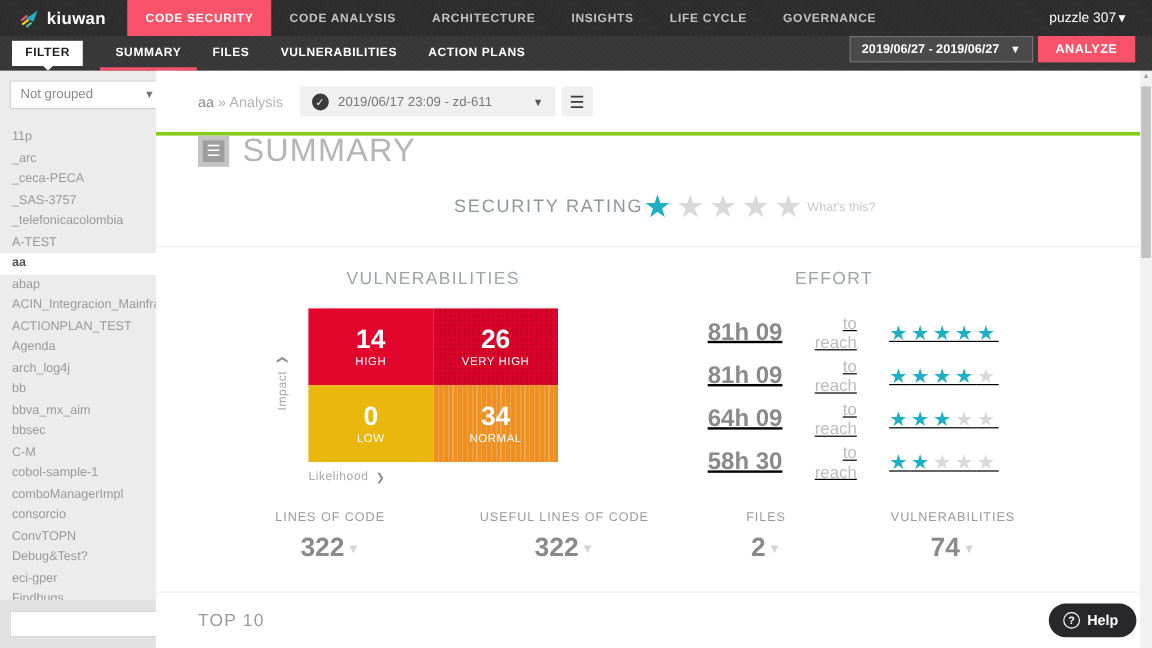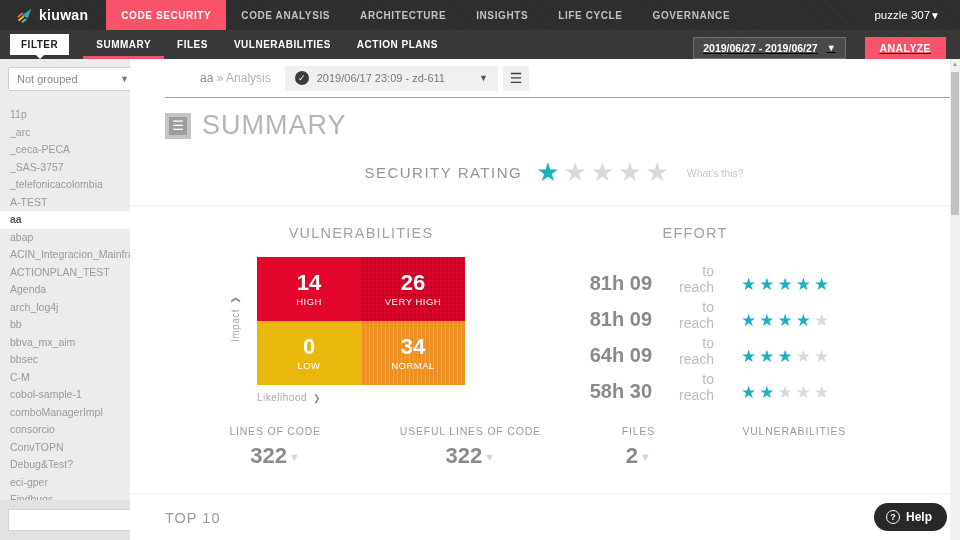--- a/index.html
+++ b/index.html
@@ -27,21 +27,21 @@
     background-image:repeating-linear-gradient(45deg, rgba(255,255,255,.025) 0 1px, transparent 1px 3px);
     display:flex; align-items:stretch; }
   .filter-btn { position:relative; align-self:center; margin-left:10px; background:#fff;
     color:#222; font-size:10px; font-weight:bold; letter-spacing:.5px; padding:5px 11px; cursor:pointer; }
   .filter-btn:after { content:""; position:absolute; left:50%; bottom:-4px; margin-left:-4px;
     border-left:4px solid transparent; border-right:4px solid transparent; border-top:4px solid #fff; }
   .subtabs { display:flex; align-items:stretch; margin-left:14px; }
   .subtab { display:flex; align-items:center; padding:0 13px; color:#fff; font-size:10px;
     font-weight:bold; letter-spacing:.5px; cursor:pointer; }
   .subtab.active { box-shadow:inset 0 -3px 0 #f4516c; }
-  .subbar-right { margin-left:auto; display:flex; align-items:flex-end; gap:19px; padding-right:14px;text-decoration:underline; }
+  .subbar-right { margin-left:auto; display:flex; align-items:flex-start; gap:4px; padding-right:14px; }
   .date-select { background:#4a4a4a; border:1px solid #6f6f6f; color:#fff; font-size:10.5px;
     font-weight:bold; padding:4px 9px; display:flex; align-items:center; gap:9px; cursor:pointer; }
   .date-select .chev { font-size:9px; }
   .analyze-btn { background:#f9536b; color:#fff; font-size:10.5px; font-weight:bold;
     letter-spacing:.4px; padding:5px 15px; cursor:pointer; border:none; }
 
   
   .sidebar { position:absolute; left:0; top:59px; width:146px; height:481px;
     background:#ececec; }
   .group-select { margin:8px; height:24px; background:#fff; border:1px solid #cfcfcf;
@@ -59,41 +59,41 @@
     display:flex; align-items:center; }
   .side-search input { flex:1; border:none; outline:none; height:100%; padding:0 5px;
     font-size:11px; background:transparent; }
   .side-search svg { margin-right:4px; }
   .collapse-handle { position:absolute; left:130px; top:283px; width:13px; height:30px;
     background:#f3f3f3; border-radius:0 3px 3px 0; display:flex; align-items:center;
     justify-content:center; color:#9aa0a6; font-size:10px; cursor:pointer; }
 
   
   .main { position:absolute; left:130px; top:59px; width:820px; height:481px; background:#fff; }
-  .crumbrow { position:absolute; top:0; left:0; right:0; height:39px;
-    border-bottom:1px solid #84cc16; display:flex; align-items:center; padding-left:35px;margin-left:35px; }
+  .crumbrow { position:absolute; top:0; left:0; right:0; height:54px;
+    border-bottom:3px solid #84cc16; display:flex; align-items:center; padding-left:35px; }
   .crumb { font-size:12px; color:#8a8a8a; }
   .crumb .sep, .crumb .section { color:#b3b3b3; }
   .analysis-select { margin-left:14px; background:#f0f0f0; height:25px; display:flex;
     align-items:center; gap:8px; padding:0 10px; font-size:11px; color:#777; cursor:pointer; }
   .check-badge { width:14px; height:14px; border-radius:50%; background:#3c3c3c; color:#fff;
     font-size:9px; display:flex; align-items:center; justify-content:center; }
   .analysis-select .chev { font-size:9px; color:#555; margin-left:26px; }
   .menu-btn { margin-left:5px; background:#f0f0f0; width:26px; height:25px; display:flex;
     align-items:center; justify-content:center; color:#3c3c3c; font-size:14px; cursor:pointer; }
 
   .titlerow { position:absolute; top:51px; left:35px; display:flex; align-items:center; gap:11px; }
   .title-icon { width:26px; height:26px; background:#c4c4c4; display:flex; align-items:center;
     justify-content:center; }
   .title-icon .inner { width:18px; height:18px; background:#9d9d9d; color:#fff; font-size:13px;
     line-height:18px; text-align:center; }
   .page-title { font-size:27px; color:#b5b5b5; letter-spacing:1px; font-weight:normal; }
 
   .ratingrow { position:absolute; top:98px; left:0; right:0; display:flex; align-items:center;
-    justify-content:center; gap:14px;padding-left:28px; }
+    justify-content:center; gap:0;padding-left:28px; }
   .rating-label { font-size:15px; color:#8f969a; letter-spacing:1.5px; }
   .stars-lg .star { font-size:26px; letter-spacing:4px; }
   .whats-this { font-size:10.5px; color:#c9c9c9; cursor:pointer; }
   .star.on { color:#1cb0c4; }
   .star.off { color:#d9d9d9; }
   .divider { position:absolute; top:146px; left:0; right:0; border-top:1px solid #ededed; }
 
   .vuln-title { position:absolute; top:166px; left:127px; width:208px; text-align:center;
     font-size:14.5px; color:#9da3a6; letter-spacing:1.2px; }
   .matrix { position:absolute; top:198px; left:127px; width:208px; height:128px;
@@ -112,21 +112,21 @@
     display:flex; flex-direction:column; align-items:center; color:#a9a9a9; font-size:10px; }
   .impact-axis .chev { transform:rotate(-90deg); font-size:9px; color:#8a8a8a; }
   .impact-axis .txt { writing-mode:vertical-rl; transform:rotate(180deg); margin-top:4px; letter-spacing:.5px; }
   .likelihood-axis { position:absolute; top:333px; left:127px; font-size:10px; color:#a9a9a9;
     letter-spacing:.5px; display:flex; align-items:center; gap:6px; }
   .likelihood-axis .chev { color:#8a8a8a; font-size:9px; }
 
   .effort-title { position:absolute; top:166px; left:490px; width:150px; text-align:center;
     font-size:14.5px; color:#9da3a6; letter-spacing:1.2px; }
   .effort-rows { position:absolute; top:200px; left:430px; }
-  .effort-row { display:flex; align-items:flex-end; height:36px; }
+  .effort-row { display:flex; align-items:center; height:36px;text-decoration:underline; }
   .effort-val { width:92px; text-align:right; font-size:20px; font-weight:bold; color:#8a8a8a; }
   .to-reach { width:46px; margin:0 27px 0 16px; font-size:14px; color:#bcbcbc; text-align:right; }
   .stars-sm .star { font-size:17px; letter-spacing:3px; }
 
   .metrics { position:absolute; top:366px; left:0; right:0; height:62px; }
   .metric { position:absolute; transform:translateX(-50%); text-align:center; white-space:nowrap; }
   .metric .m-label { font-size:10.5px; color:#9b9b9b; letter-spacing:.8px; }
   .metric .m-value { margin-top:6px; font-size:22px; font-weight:bold; color:#8a8a8a; cursor:pointer; }
   .metric .tri { font-size:11px; color:#d5d5d5; vertical-align:2px; margin-left:2px; }
   .metric-0 { left:17.7%; } .metric-1 { left:41.5%; } .metric-2 { left:62%; } .metric-3 { left:81%; }
@@ -327,20 +327,21 @@
     <div class="metric metric-1">
       <div class="m-label">USEFUL LINES OF CODE</div>
       <div class="m-value"><span>322</span><span class="tri">▼</span></div>
     </div>
     <div class="metric metric-2">
       <div class="m-label">FILES</div>
       <div class="m-value"><span>2</span><span class="tri">▼</span></div>
     </div>
     <div class="metric metric-3">
       <div class="m-label">VULNERABILITIES</div>
+      <div class="m-value"><span>74</span><span class="tri">▼</span></div>
     </div>
   </div>
 
   <div class="top10">TOP 10</div>
 </div>
 
 <div class="scroll-col">
   <div class="scroll-up">▲</div>
   <div class="scroll-thumb"></div>
 </div>

